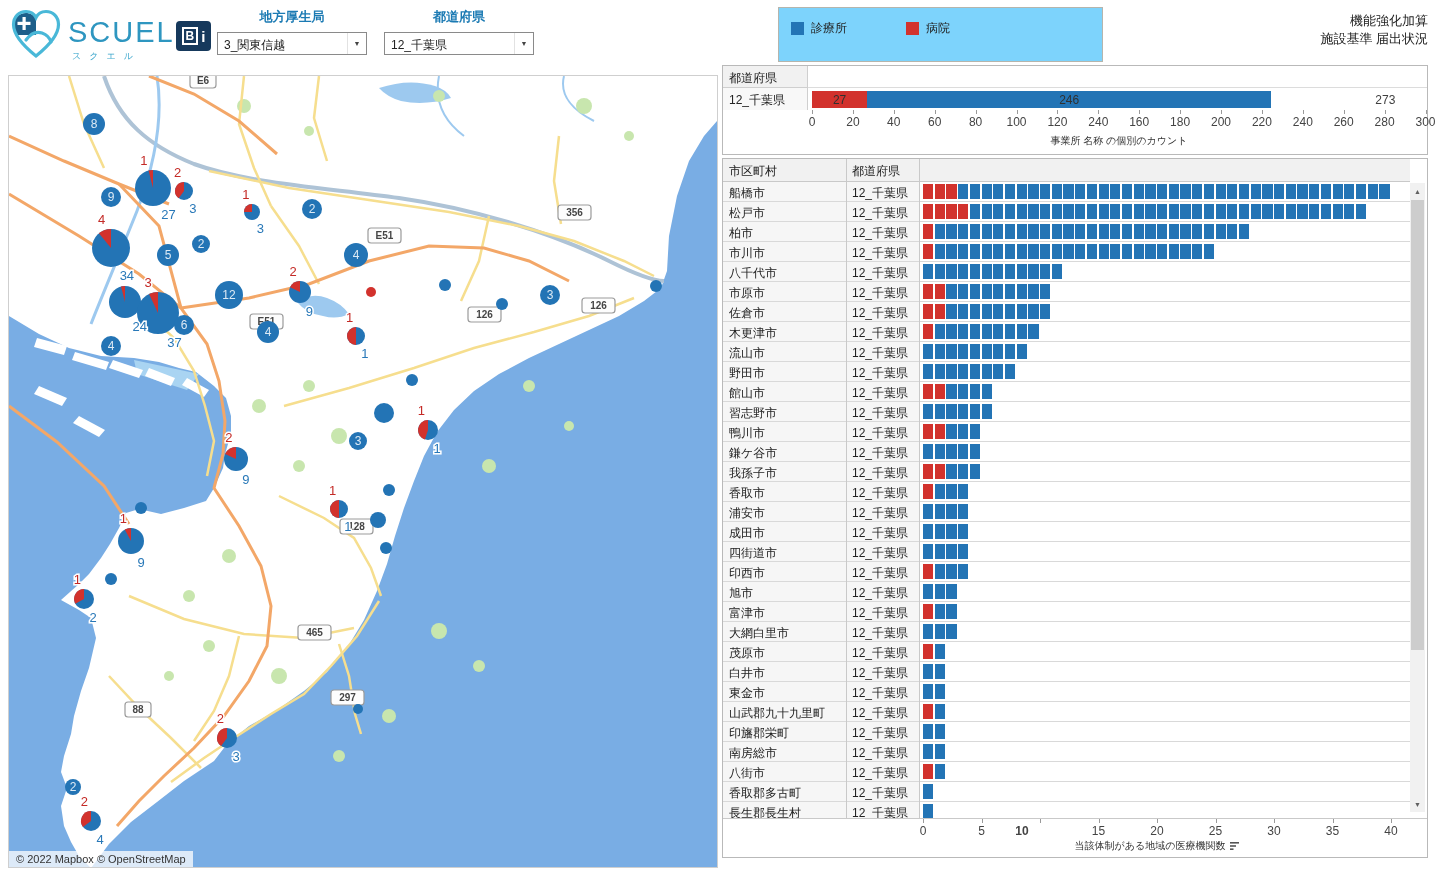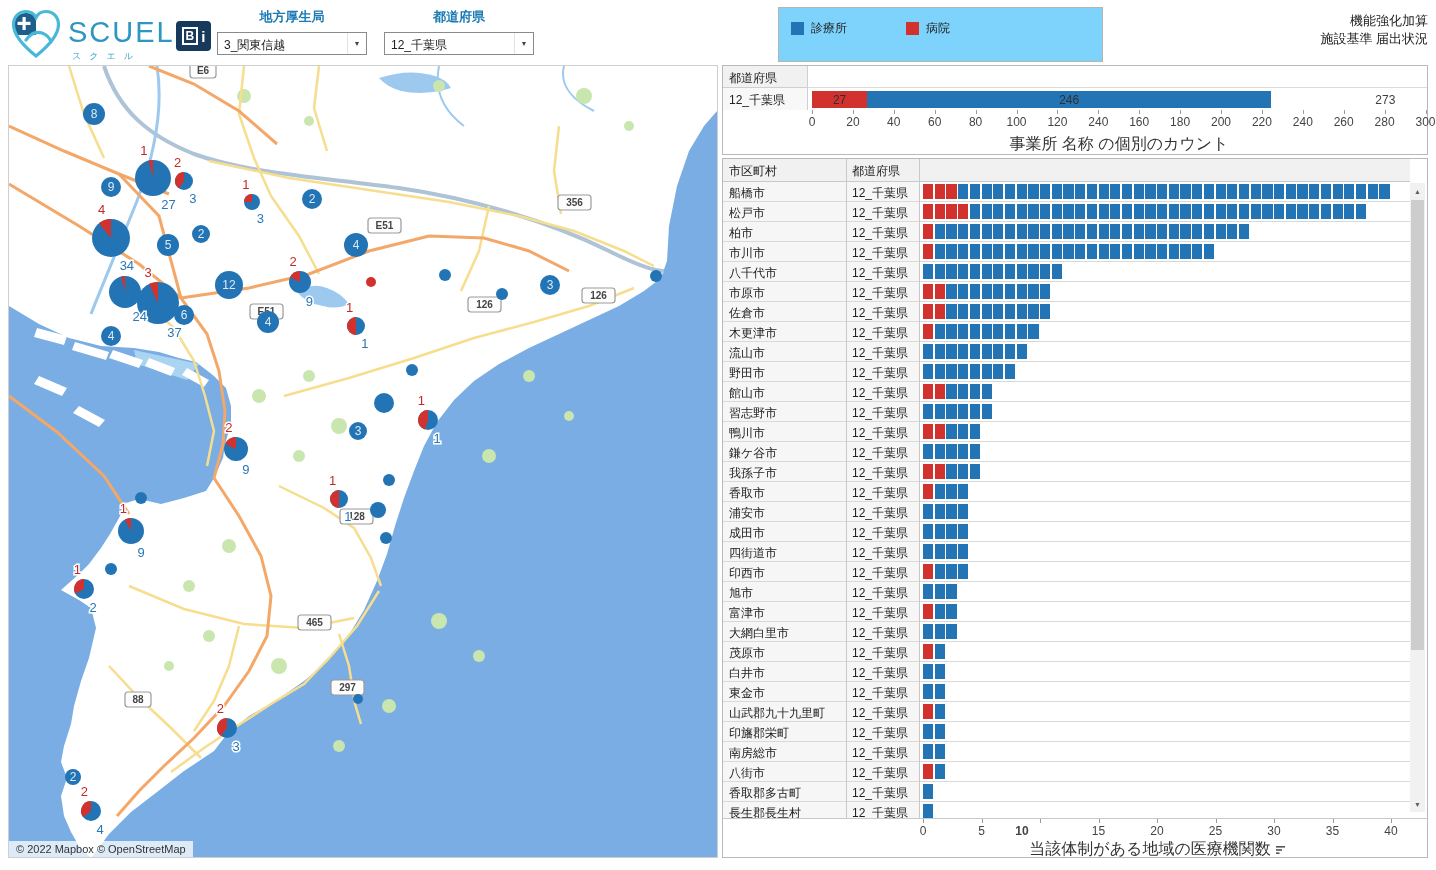--- a/index.html
+++ b/index.html
@@ -26,38 +26,38 @@
   .select .value{position:absolute;left:6px;top:4px;}
   .select .arrow-zone{position:absolute;right:0;top:0;width:19px;height:100%;border-left:1px solid #e2e2e2;display:flex;align-items:center;justify-content:center;font-size:7px;color:#444;}
 
   #legend-box{position:absolute;left:778px;top:7px;width:325px;height:55px;border:1px solid #b5b5ad;background:#7dd3fc;}
   .legend-item{position:absolute;top:12px;display:flex;align-items:center;gap:7px;font-size:12px;color:#222;}
   .legend-swatch{width:13px;height:13px;display:inline-block;}
 
   #page-titles{position:absolute;right:8px;top:12px;text-align:right;font-size:13px;color:#222;line-height:18px;}
 
   
-  #map-panel{position:absolute;left:8px;top:65px;width:710px;height:793px;border:1px solid #cfcfcf;background:#fff;overflow:hidden;}
+  #map-panel{position:absolute;left:8px;top:75px;width:710px;height:793px;border:1px solid #cfcfcf;background:#fff;overflow:hidden;}
   #map-svg{display:block}
   #map-attribution{position:absolute;left:0;bottom:0;background:rgba(255,255,255,.75);font-size:11px;color:#333;padding:2px 7px;}
 
   
   .panel{position:absolute;background:#fff;border:1px solid var(--panel-border);}
   #summary-panel{left:722px;top:65px;width:706px;height:90px;}
   #summary-panel .hcell{position:absolute;left:0;top:0;width:84px;height:22px;background:#f1f1f1;border-bottom:1px solid #cfcfcf;font-size:12px;color:#222;padding:4px 6px;}
   #summary-panel .hline{position:absolute;left:84px;right:0;top:21px;height:1px;background:#dcdcdc;}
   #summary-panel .vline{position:absolute;left:84px;top:0;width:1px;height:44px;background:#cfcfcf;}
   #summary-panel .rlabel{position:absolute;left:0;top:22px;width:84px;height:22px;background:#f8f8f8;font-size:12px;color:#222;padding:4px 6px;}
   #summary-bar-row{position:absolute;left:0;top:22px;width:704px;height:22px;}
   .seg{position:absolute;top:3px;height:17px;font-size:12px;color:#303030;display:flex;align-items:center;justify-content:center;}
   #summary-total{position:absolute;top:5px;font-size:12px;color:#404040;}
   #summary-axis{position:absolute;left:0;top:44px;width:704px;height:24px;}
   .tickmark{position:absolute;top:0;width:1px;height:4px;background:#9a9a9a;}
   .ticknum{position:absolute;top:5px;width:36px;margin-left:-18px;text-align:center;font-size:12px;color:#444;}
-  .axis-title{position:absolute;font-size:16px;color:#333;display:flex;align-items:center;gap:5px;justify-content:center;}
+  .axis-title{position:absolute;font-size:10px;color:#333;display:flex;align-items:center;gap:5px;justify-content:center;}
 
   #table-panel{left:722px;top:158px;width:706px;height:700px;}
   #table-panel .head-cell{position:absolute;top:0;height:23px;background:#f1f1f1;font-size:12px;color:#222;padding:4px 6px;border-bottom:1px solid #c9c9c9;}
   #col-div-1,#col-div-2{position:absolute;top:0;width:1px;height:659px;background:#c9c9c9;}
   #rows{position:absolute;left:0;top:23px;width:687px;height:636px;overflow:hidden;}
   .row{position:relative;height:20px;border-bottom:1px solid var(--grid);}
   .cell{position:absolute;top:0;height:19px;font-size:12px;color:#222;padding:3px 6px;white-space:nowrap;overflow:hidden;}
   .cell.c1{left:0;width:123px;background:#f6f6f6;}
   .cell.c2{left:123px;width:73px;background:#f6f6f6;}
   .sq{position:absolute;top:2px;width:10.3px;height:15px;}

